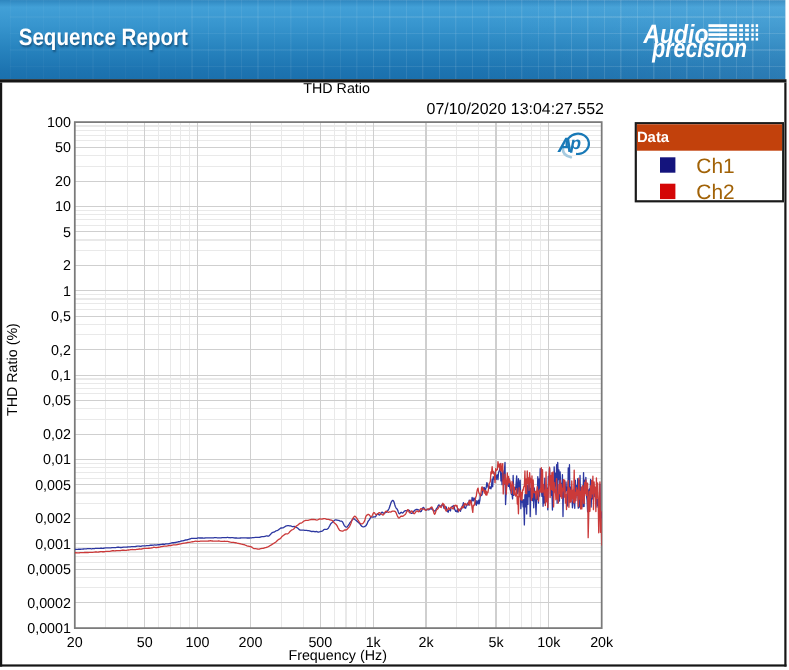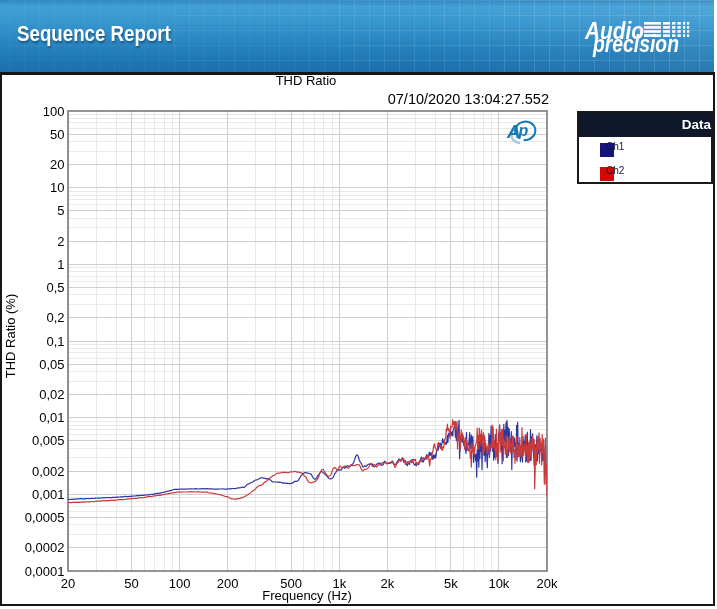--- a/index.html
+++ b/index.html
@@ -18,24 +18,24 @@
  background-size: 705px 72px, 705px 72px, 540px 72px, 540px 72px, 375px 72px, 375px 72px, 210px 72px, 210px 72px, 714px 72px, 714px 72px;
  background-position: right top, right top, right top, right top, right top, right top, right top, right top, left top, left top;
  background-repeat: no-repeat;}
 #hline{position:absolute;left:0;top:72px;width:715px;height:3px;background:#161616;}
 #bl{position:absolute;left:0;top:75px;width:2px;height:531px;background:#161616;}
 #br{position:absolute;left:713px;top:75px;width:2px;height:531px;background:#161616;}
 #bb{position:absolute;left:0;top:603.5px;width:715px;height:2.5px;background:#161616;}
 #title{position:absolute;left:17px;top:22px;font-size:21.5px;font-weight:bold;color:#fff;
  text-shadow:1px 1.5px 2px rgba(0,30,60,.45);transform:scaleX(0.87);transform-origin:0 0;}
 #legend{position:absolute;left:577px;top:111px;width:132px;height:69px;background:#fff;border:2px solid #1a1a1a;}
-#legend .hd{height:24px;background:#0f172a;color:#fff;font-weight:bold;font-size:13.5px;
- text-align:right;line-height:24px;}
+#legend .hd{height:24px;background:#c2410c;color:#fff;font-weight:bold;font-size:13.5px;
+ text-align:left;line-height:24px;}
 #legend .sw{position:absolute;left:21px;width:14px;height:14px;}
-#legend .tx{position:absolute;left:27px;font-size:10px;color:#0f172a;}
+#legend .tx{position:absolute;left:54px;font-size:19px;color:#a16207;}
 .aplogo{position:absolute;left:582px;top:18px;width:110px;height:42px;color:#fff;text-align:right;}
 </style></head>
 <body>
 <div id="hdr"></div>
 <div id="hline"></div>
 <div id="bl"></div>
 <div id="br"></div>
 <div id="bb"></div>
 <div id="title">Sequence Report</div>
 <div class="aplogo">

